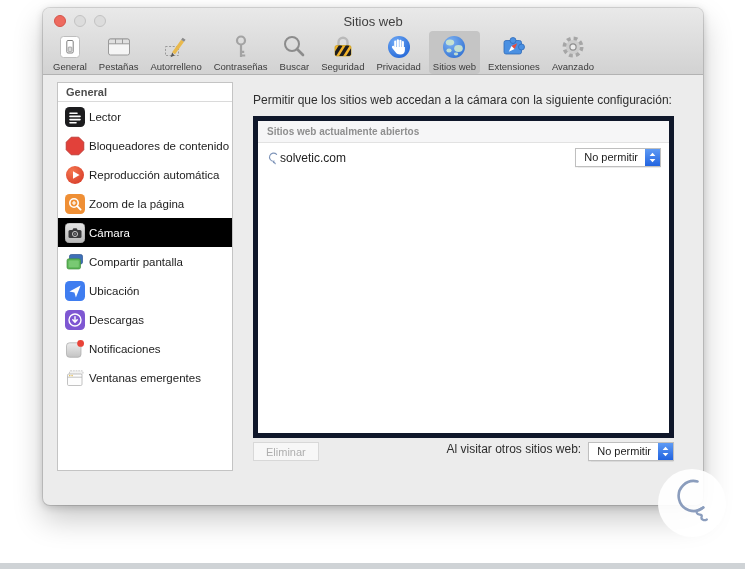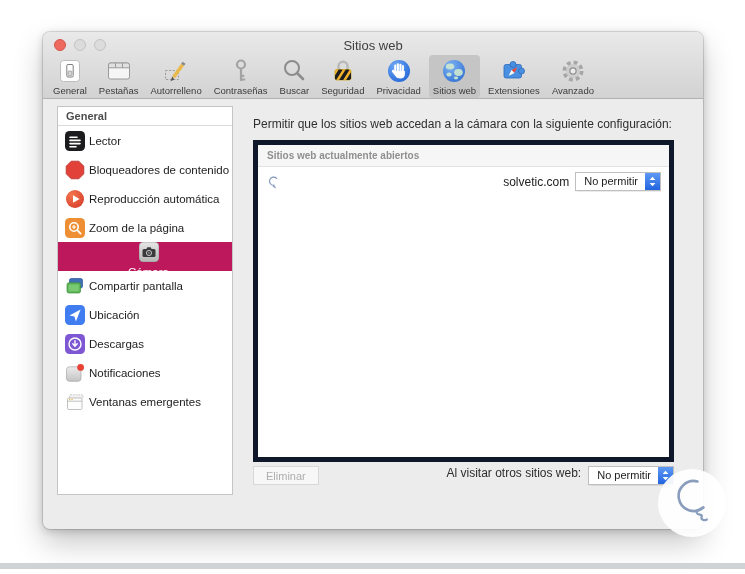--- a/index.html
+++ b/index.html
@@ -1,21 +1,21 @@
 <!DOCTYPE html>
 <html><head>
 <meta charset="utf-8">
 <style>
   html,body{margin:0;padding:0;width:745px;height:574px;background:#ffffff;overflow:hidden;
     font-family:"Liberation Sans", sans-serif;-webkit-font-smoothing:antialiased;}
   .canvas{position:relative;width:745px;height:574px;background:#fff;}
   .bottom-band{position:absolute;left:0;top:563px;width:745px;height:6px;background:#cfd3d6;}
 
   
-  .window{position:absolute;left:43px;top:32px;width:660px;height:497px;border-radius:7px;
+  .window{position:absolute;left:43px;top:8px;width:660px;height:497px;border-radius:7px;
     background:#ececec;box-shadow:0 14px 30px rgba(0,0,0,.22),0 2px 8px rgba(0,0,0,.18),0 0 0 1px rgba(0,0,0,.12);}
   .chrome{position:absolute;left:0;top:0;width:100%;height:66px;border-radius:7px 7px 0 0;
     background:linear-gradient(#e9e9e9,#d2d2d2);border-bottom:1px solid #b2b2b2;}
   .titlebar{position:relative;height:22px;}
   .traffic{position:absolute;left:11px;top:7px;display:flex;gap:8px;}
   .tl{width:12px;height:12px;border-radius:50%;}
   .tl.red{background:#ee6a5f;border:1px solid #d5544a;box-sizing:border-box;}
   .tl.gray{background:#dcdcdc;border:1px solid #c3c3c3;box-sizing:border-box;}
   .title{position:absolute;left:0;right:0;top:6px;text-align:center;font-size:13px;color:#404040;}
 
@@ -25,31 +25,31 @@
   .tb-icon{width:26px;height:26px;display:flex;align-items:center;justify-content:center;}
   .tb-icon svg{display:block;}
   .tb-label{font-size:9.5px;color:#3b3b3b;white-space:nowrap;}
 
   
   .sidebar{position:absolute;left:14px;top:74px;width:176px;height:389px;background:#ffffff;
     border:1px solid #c4c4c4;box-sizing:border-box;}
   .sb-header{height:18px;line-height:18px;padding-left:8px;font-size:11px;font-weight:bold;color:#4d4d4d;
     border-bottom:1px solid #dadada;}
   .sb-item{display:flex;align-items:center;gap:4px;height:29px;padding-left:7px;font-size:11.5px;color:#1c1c1c;white-space:nowrap;}
-  .sb-item.sel{background:#be185d;color:#ffffff;flex-direction:column;}
+  .sb-item.sel{background:#000000;color:#ffffff;}
   .sb-icon{width:20px;height:20px;flex:0 0 20px;display:flex;align-items:center;justify-content:center;}
   .sb-icon svg{display:block;}
 
   
   .heading{position:absolute;left:210px;top:85px;width:430px;font-size:12px;color:#2e2e2e;}
   .table{position:absolute;left:210px;top:108px;width:421px;height:322px;background:#ffffff;
     border:5px solid #0f172a;box-sizing:border-box;}
   .table-header{height:21px;line-height:21px;padding-left:9px;font-size:10px;font-weight:bold;color:#8f8f8f;
     background:#f6f6f7;border-bottom:1px solid #e2e2e2;}
-  .table-row{display:flex;align-items:center;height:29px;padding:0 8px;gap:6px;text-align:right;}
+  .table-row{display:flex;align-items:center;height:29px;padding:0 8px;gap:0;}
   .site{font-size:12px;color:#222;flex:1;}
   .favicon{width:14px;height:14px;display:flex;}
 
   .select{display:inline-flex;align-items:stretch;height:19px;background:#ffffff;border:1px solid #bfbfbf;
     border-radius:0;box-sizing:border-box;overflow:hidden;box-shadow:0 .5px 1px rgba(0,0,0,.08);}
   .select-value{padding:0 7px 0 8px;font-size:11px;line-height:17px;color:#1d1d1d;white-space:nowrap;}
   .stepper{width:15px;background:linear-gradient(#5e9af4,#2264e0);display:flex;align-items:center;justify-content:center;}
   .stepper svg{display:block;}
 
   .bottom-row{position:absolute;left:210px;top:434px;width:421px;display:flex;align-items:center;justify-content:space-between;}

